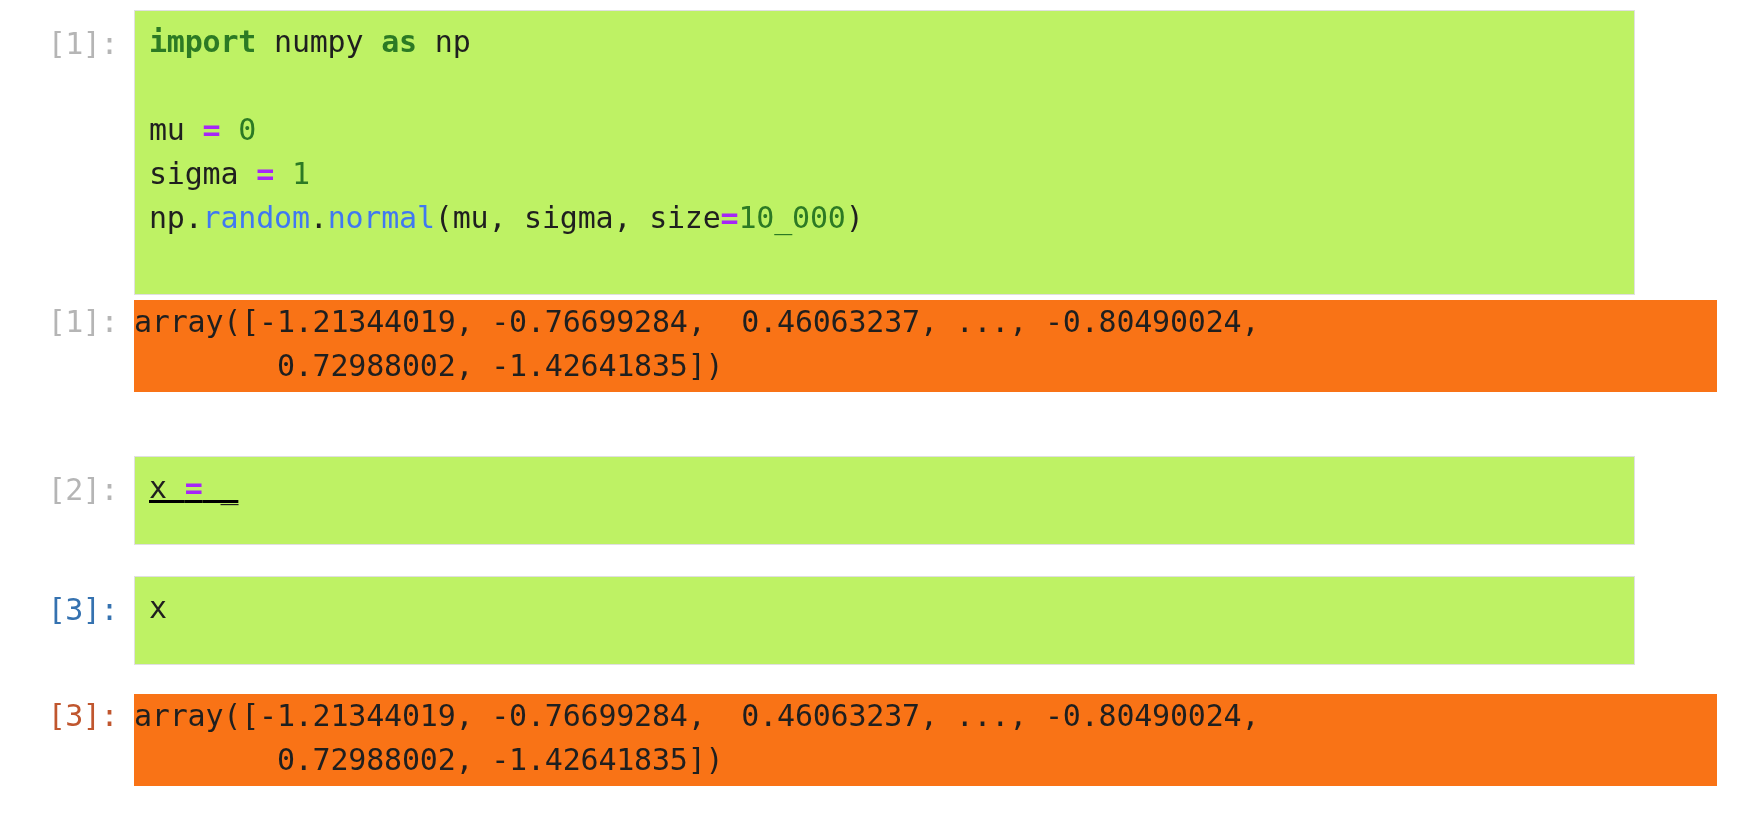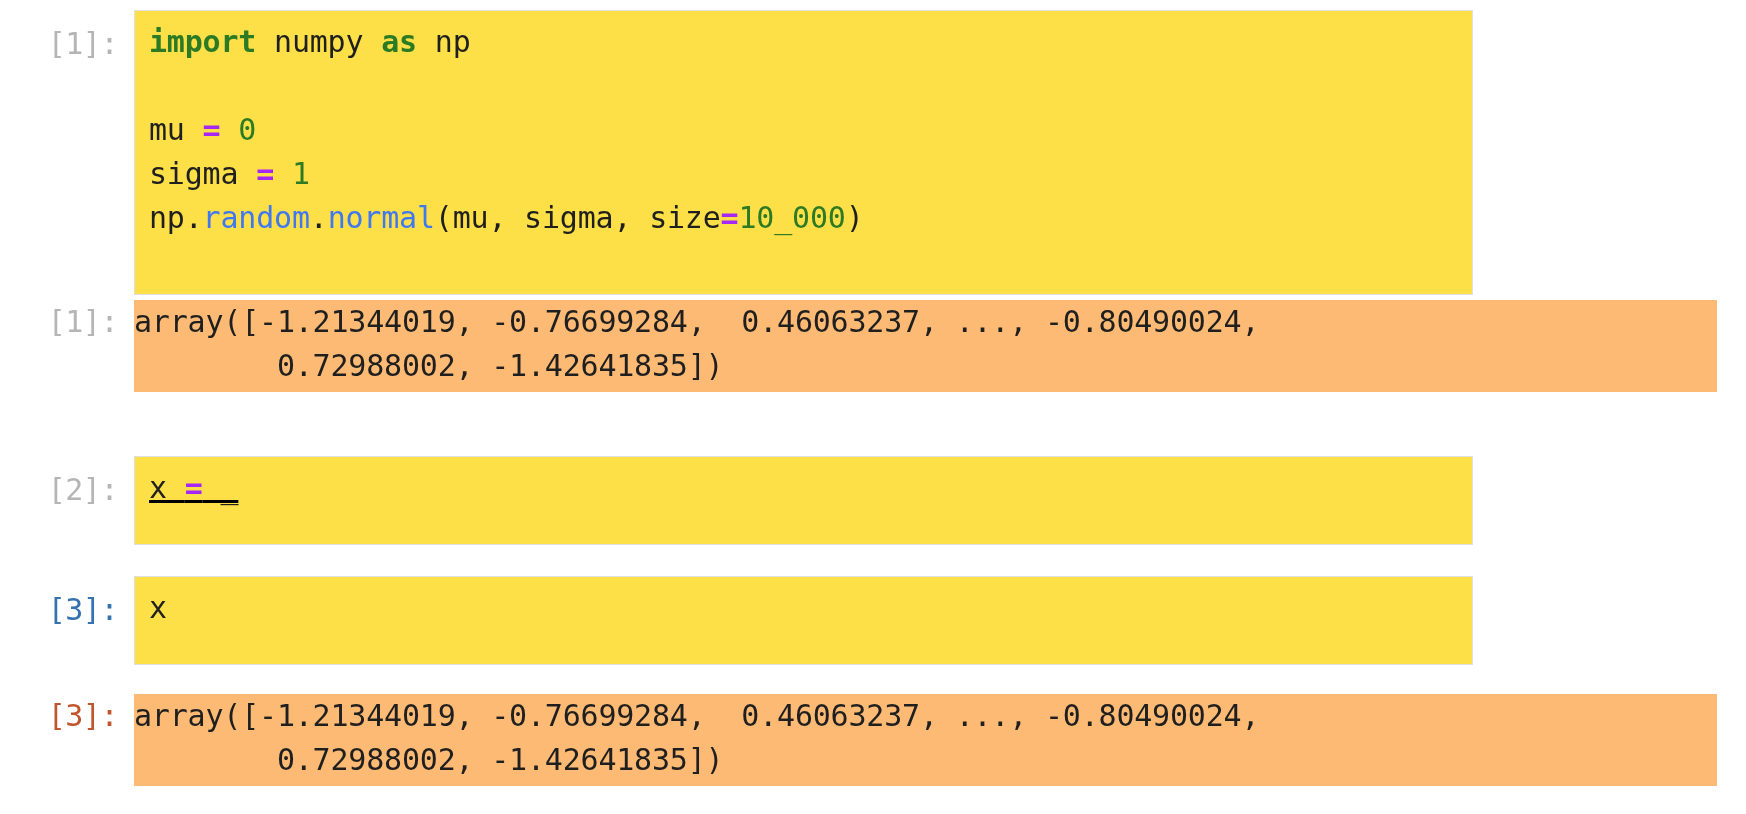--- a/index.html
+++ b/index.html
@@ -43,42 +43,42 @@
     color: #b5b5b5;
   }
   .prompt.blue   { color: #3572b0; }
   .prompt.rust   { color: #c0562e; }
   .prompt.gray   { color: #b5b5b5; }
 
   
   .input-box {
     position: absolute;
     left: 134px;
-    width: 1339px;
-    background: #fde047;
+    width: 1501px;
+    background: #bef264;
     border: 1px solid #e0e0e0;
     box-sizing: border-box;
   }
   .code {
     margin: 0;
     padding: 9px 0 9px 14px;
     font-family: "DejaVu Sans Mono", "Liberation Mono", monospace;
     font-size: 30px;
     line-height: 44px;
     white-space: pre;
     color: #1f1f1f;
     letter-spacing: -0.2px;
   }
 
   
   .output-box {
     position: absolute;
     left: 134px;
     width: 1583px;
-    background: #fdba74;
+    background: #f97316;
     box-sizing: border-box;
   }
   .out-text {
     margin: 0;
     padding: 0;
     font-family: "DejaVu Sans Mono", "Liberation Mono", monospace;
     font-size: 30px;
     line-height: 44px;
     white-space: pre;
     color: #1f1f1f;

